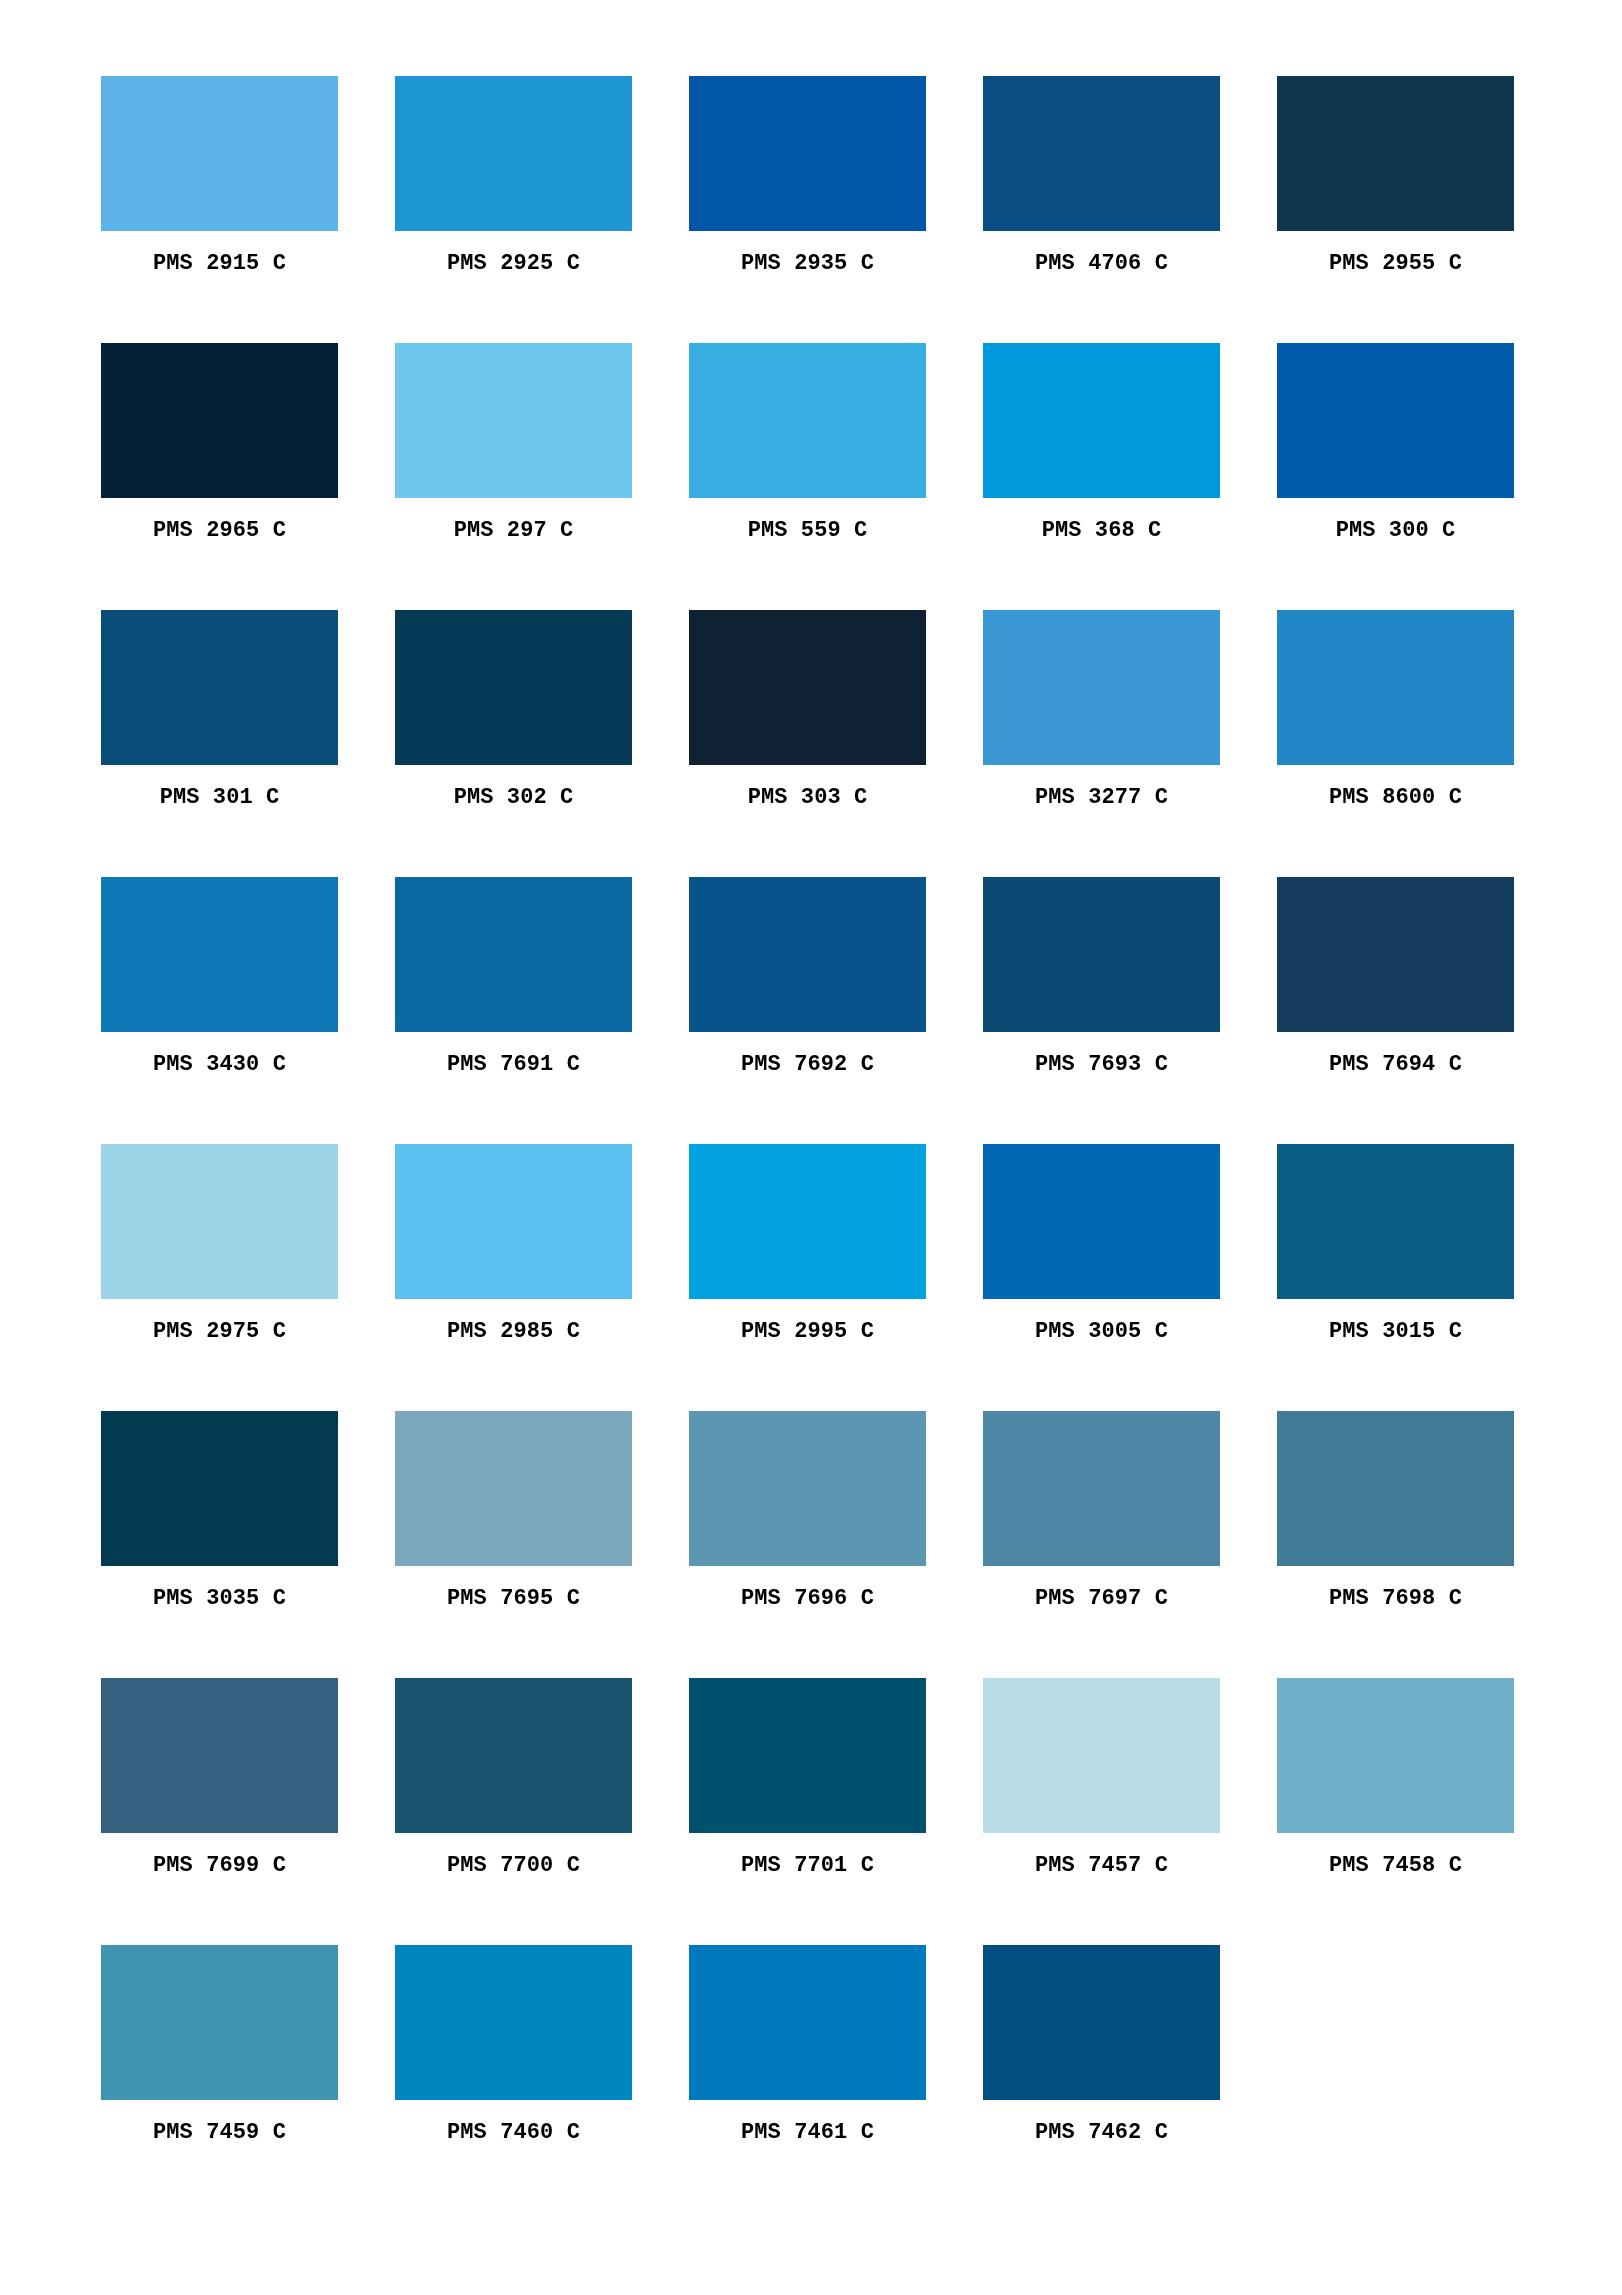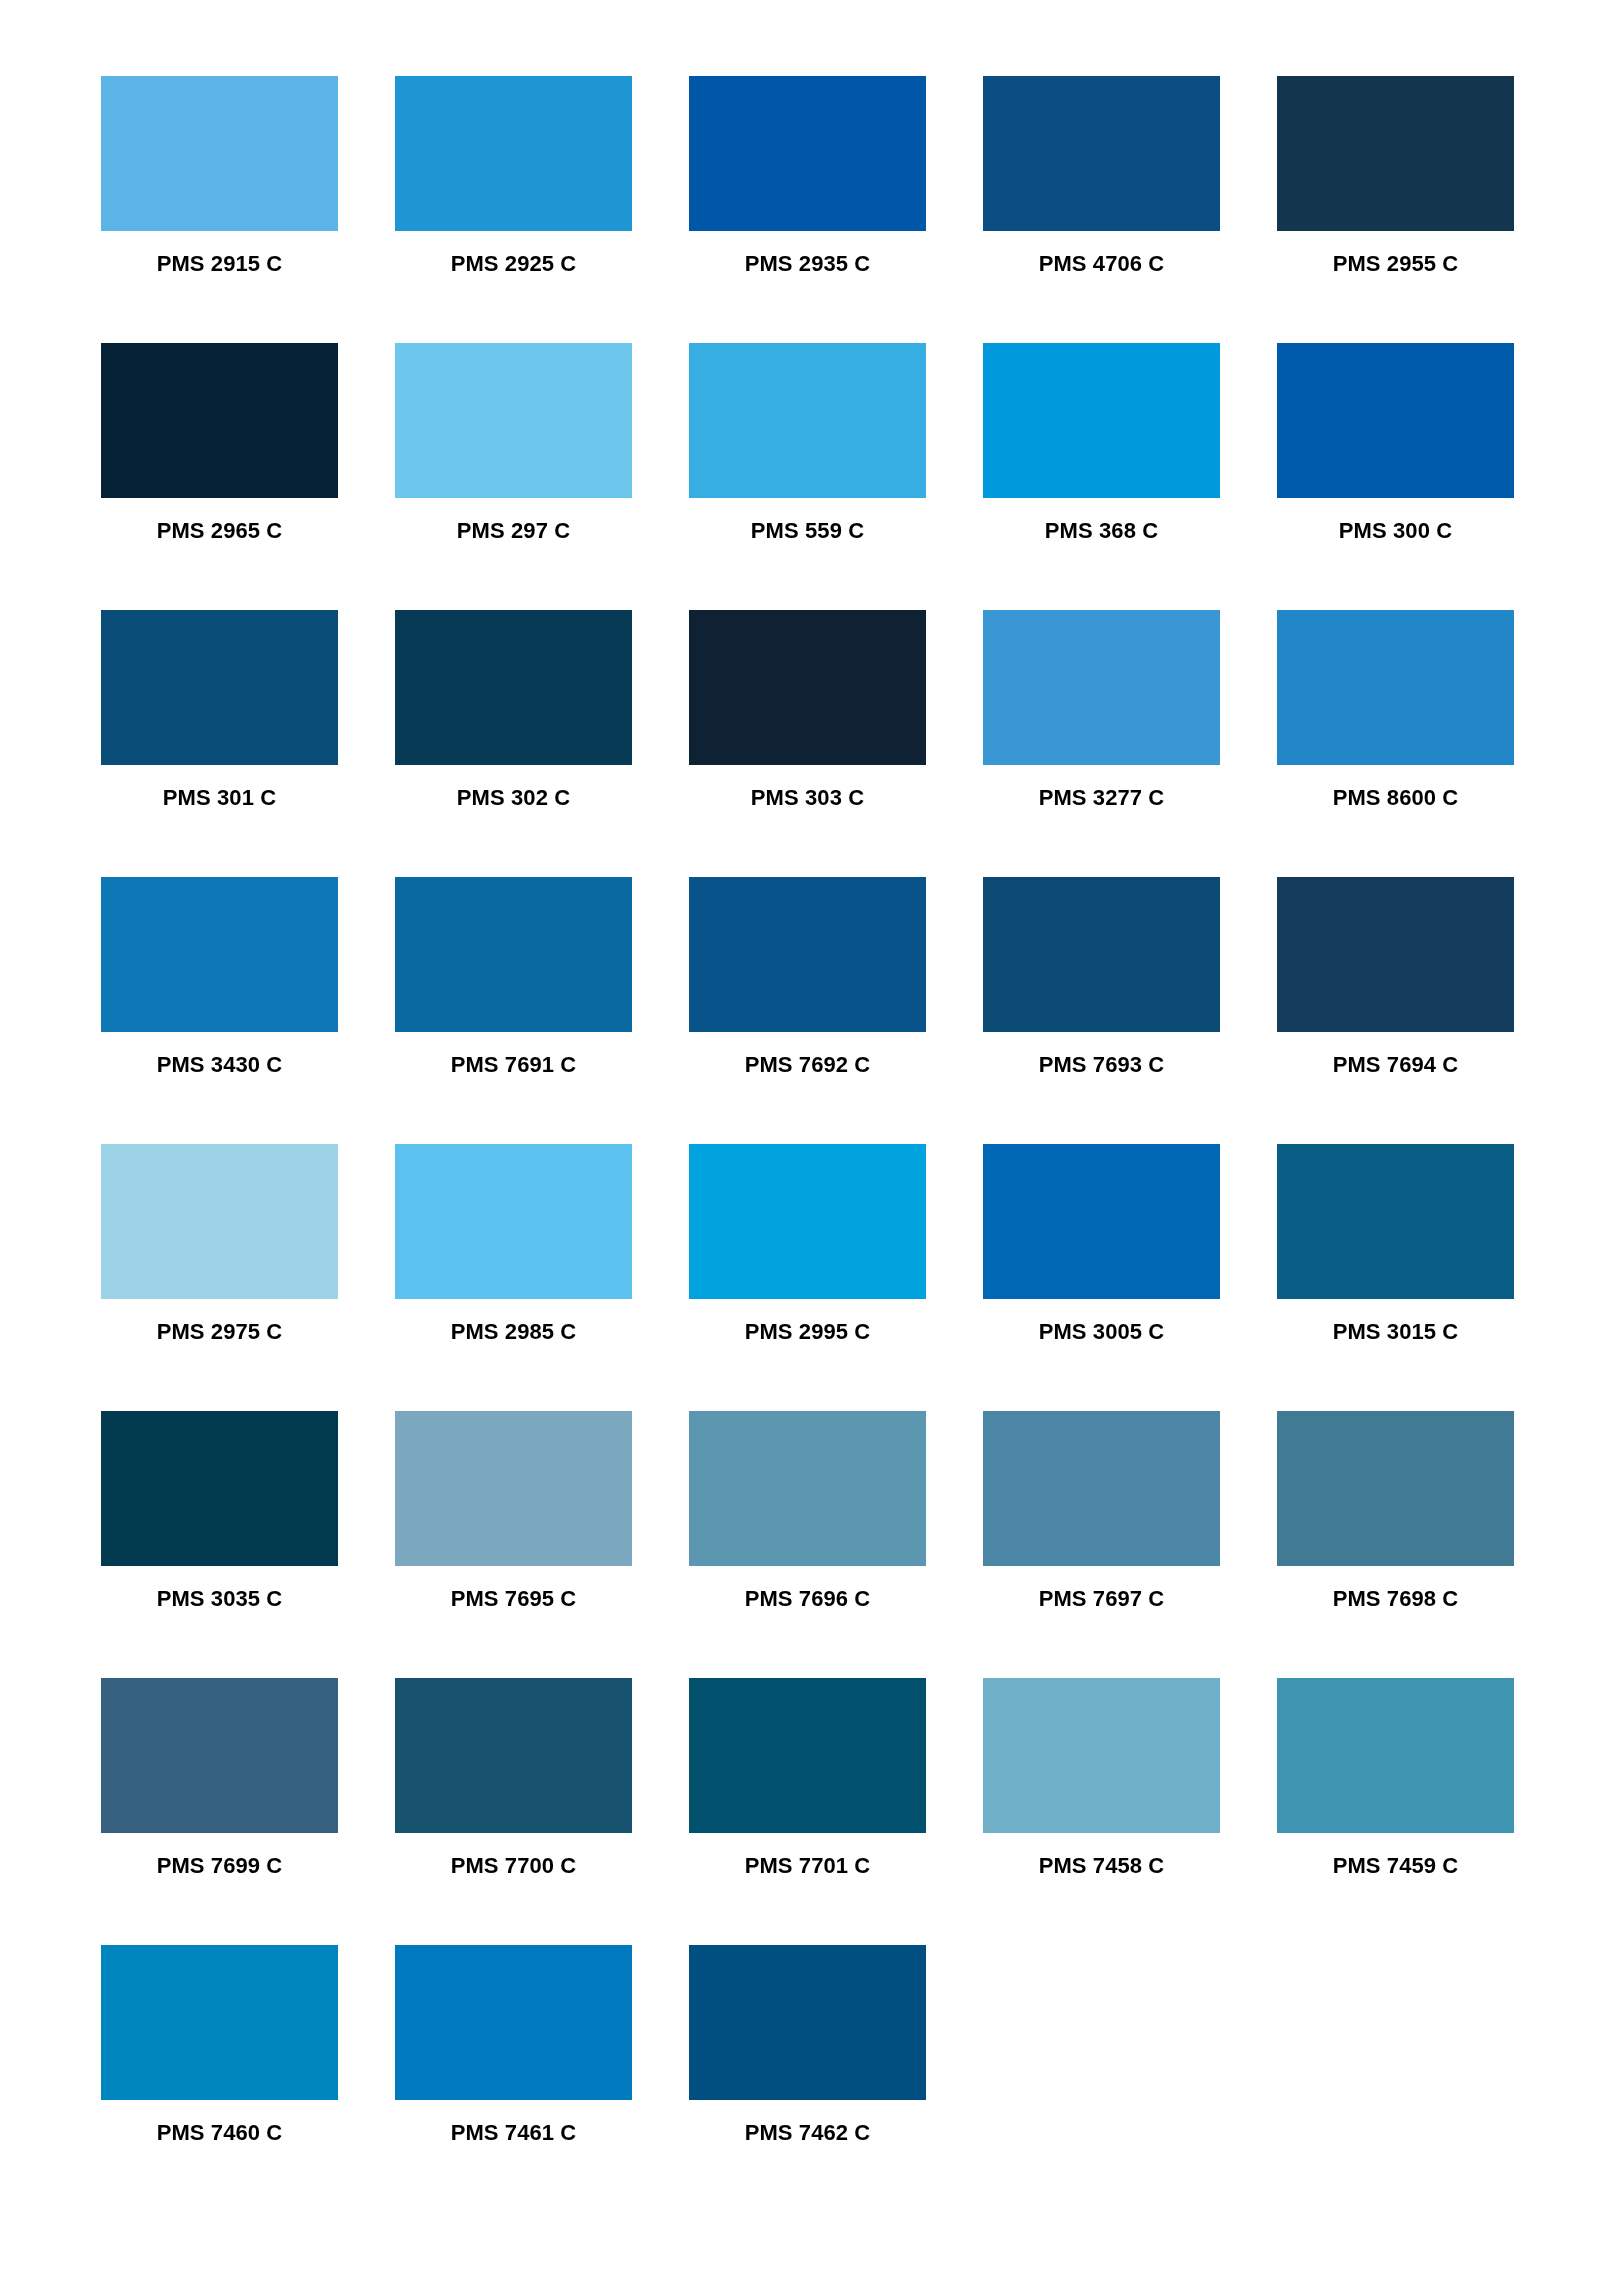--- a/index.html
+++ b/index.html
@@ -44,21 +44,21 @@
     display: block;
   }
   .swatch-label {
     margin-top: 22px;
     font-size: 22px;
     font-weight: bold;
     letter-spacing: 0.1px;
     color: #000000;
     white-space: nowrap;
     line-height: 1;
-    font-family: Liberation Sans, sans-serif;
+    font-family: Liberation Mono, monospace;
   }
 </style>
 </head>
 <body>
 
 <div class="sheet">
   <div class="swatch-grid">
       <div class="swatch-cell">
         <div class="swatch-chip" style="background: rgb(92, 179, 230);"></div>
         <div class="swatch-label">PMS 2915 C</div>
@@ -185,20 +185,24 @@
       </div>
       <div class="swatch-cell">
         <div class="swatch-chip" style="background: rgb(23, 83, 111);"></div>
         <div class="swatch-label">PMS 7700 C</div>
       </div>
       <div class="swatch-cell">
         <div class="swatch-chip" style="background: rgb(1, 80, 110);"></div>
         <div class="swatch-label">PMS 7701 C</div>
       </div>
       <div class="swatch-cell">
+        <div class="swatch-chip" style="background: rgb(185, 220, 230);"></div>
+        <div class="swatch-label">PMS 7457 C</div>
+      </div>
+      <div class="swatch-cell">
         <div class="swatch-chip" style="background: rgb(111, 176, 200);"></div>
         <div class="swatch-label">PMS 7458 C</div>
       </div>
       <div class="swatch-cell">
         <div class="swatch-chip" style="background: rgb(63, 148, 178);"></div>
         <div class="swatch-label">PMS 7459 C</div>
       </div>
       <div class="swatch-cell">
         <div class="swatch-chip" style="background: rgb(0, 134, 190);"></div>
         <div class="swatch-label">PMS 7460 C</div>

